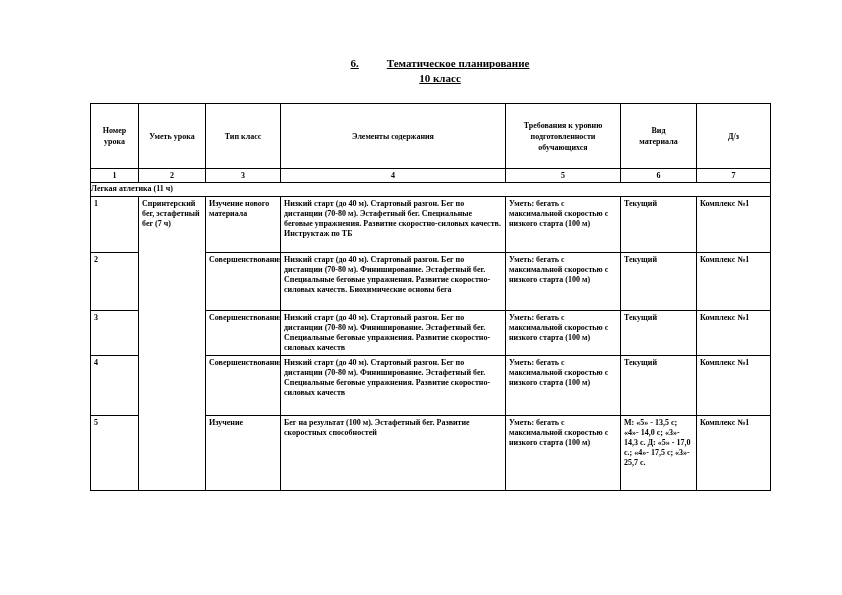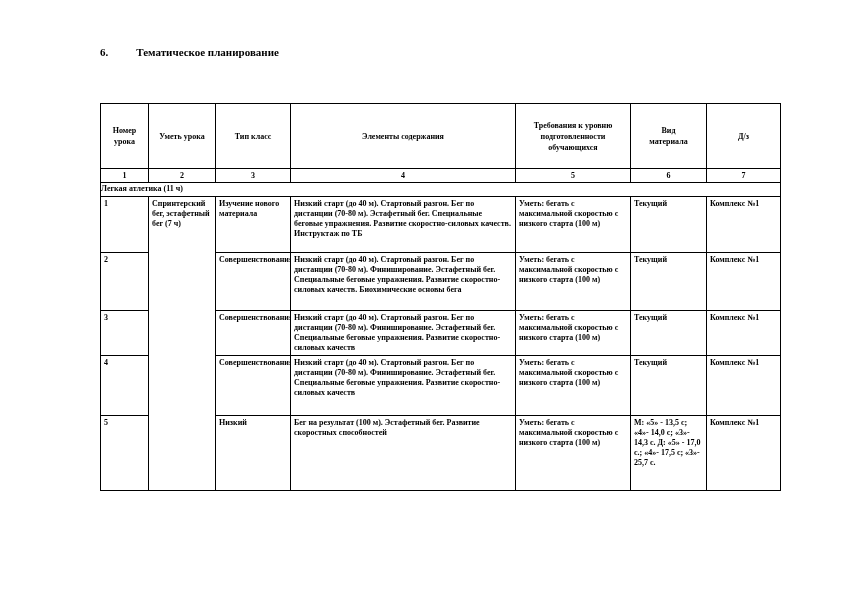--- a/index.html
+++ b/index.html
@@ -9,30 +9,32 @@
     position: relative;
     width: 842px;
     height: 595px;
     background: #ffffff;
     overflow: hidden;
     color: #000;
   }
   .title-block {
     position: absolute;
     left: 100px;
-    top: 45px;
+    top: 56px;
     width: 680px;
+    text-align: center;
     font-size: 11px;
     font-weight: bold;
     line-height: 15px;
+    text-decoration: underline;
   }
   .tab-gap { display: inline-block; width: 28px; }
   table.plan {
     position: absolute;
-    left: 100px;
+    left: 90px;
     top: 103px;
     width: 680px;
     border-collapse: collapse;
     table-layout: fixed;
     font-size: 8px;
     font-weight: bold;
     color: #000;
     padding-left: 30px;
   }
   table.plan td, table.plan th {
@@ -66,20 +68,21 @@
 </style>
 </head>
 <body>
 
 <div class="page">
 
   <div class="title-block">
     <div class="title-line">
       <span>6.</span><span class="tab-gap"></span><span>Тематическое планирование</span>
     </div>
+    <div class="subtitle">10 класс</div>
   </div>
 
   <table class="plan">
     <colgroup>
       <col style="width:48px">
       <col style="width:67px">
       <col style="width:75px">
       <col style="width:225px">
       <col style="width:115px">
       <col style="width:76px">
@@ -149,21 +152,21 @@
       <td class="num-cell">4</td>
       <td>Совершенствования</td>
       <td>Низкий старт (до 40 м). Стартовый разгон. Бег по дистанции (70-80 м). Финиширование. Эстафетный бег. Специальные беговые упражнения. Развитие скоростно-силовых качеств</td>
       <td>Уметь: бегать с максимальной скоростью с низкого старта (100 м)</td>
       <td>Текущий</td>
       <td>Комплекс №1</td>
     </tr>
 
     <tr class="r5">
       <td class="num-cell">5</td>
-      <td>Низкий</td>
+      <td>Изучение</td>
       <td>Бег на результат (100 м). Эстафетный бег. Развитие скоростных способностей</td>
       <td>Уметь: бегать с максимальной скоростью с низкого старта (100 м)</td>
       <td>М: «5» - 13,5 с; «4»- 14,0 с; «3»- 14,3 с. Д: «5» - 17,0 с.; «4»- 17,5 с; «3»- 25,7 с.</td>
       <td>Комплекс №1</td>
     </tr>
 
   </tbody>
     </table>
 </div>
 

